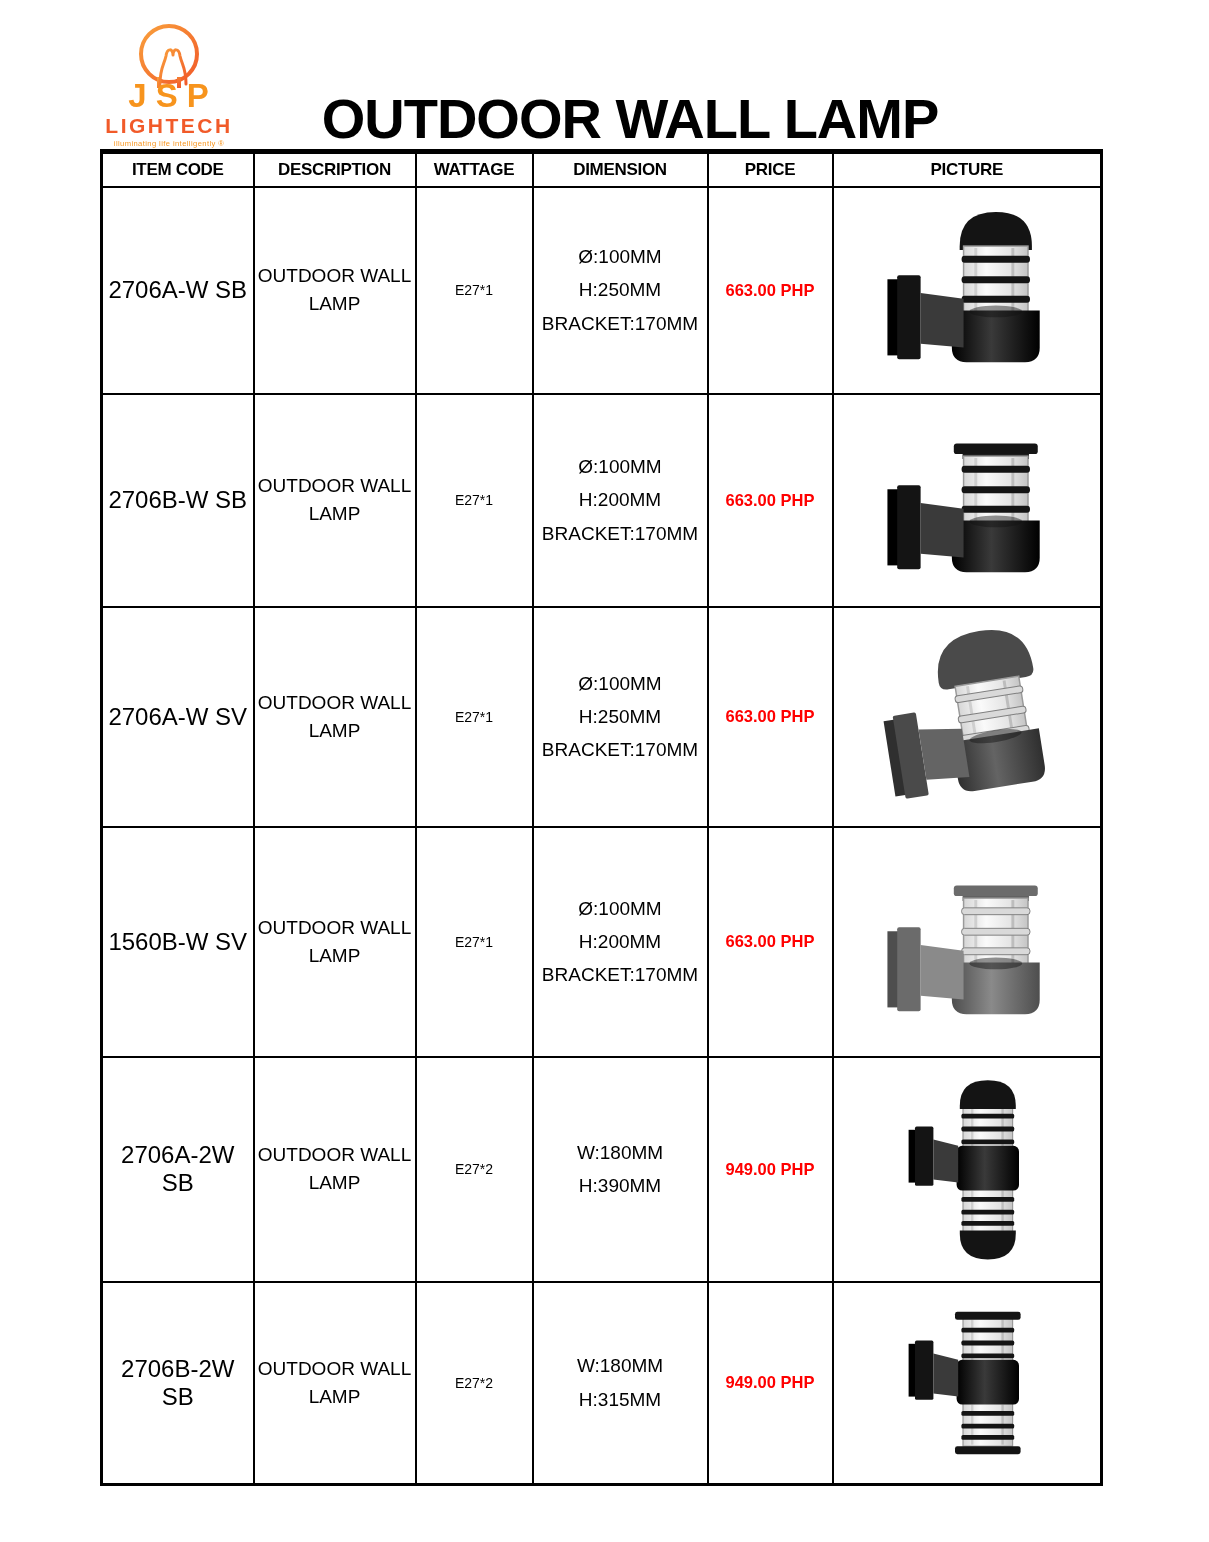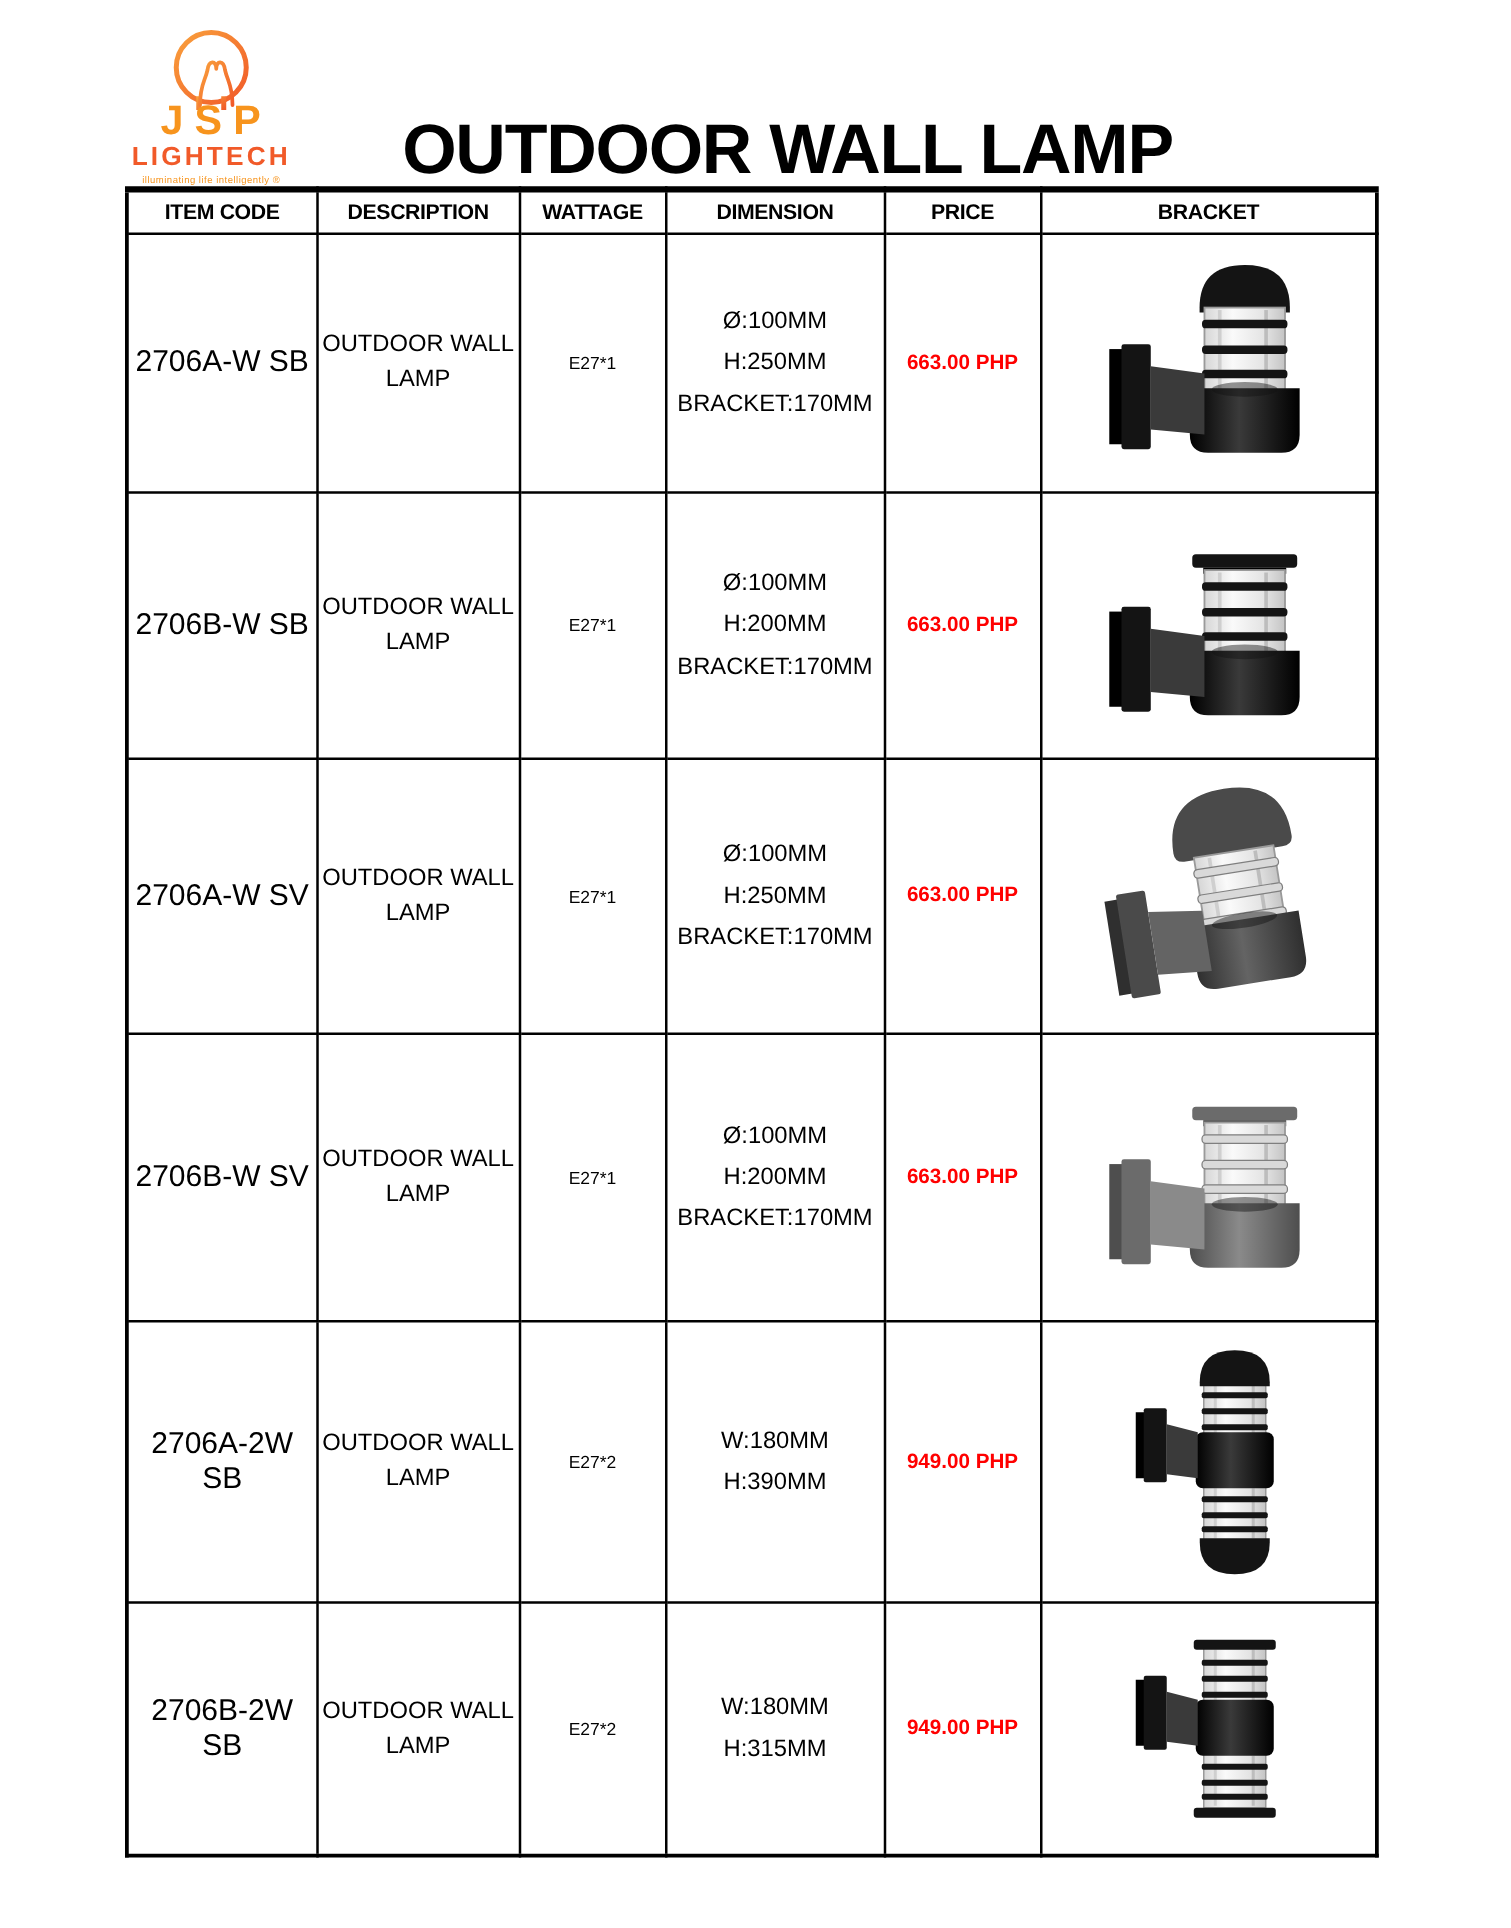--- a/index.html
+++ b/index.html
@@ -65,21 +65,21 @@
       <col style="width:125px">
       <col style="width:269px">
   </colgroup>
   <thead>
     <tr>
       <th>ITEM CODE</th>
       <th>DESCRIPTION</th>
       <th>WATTAGE</th>
       <th>DIMENSION</th>
       <th>PRICE</th>
-      <th>BRACKET</th>
+      <th>PICTURE</th>
     </tr>
   </thead>
   <tbody>
     <tr>
       <td class="code">2706A-W SB</td>
       <td class="desc">OUTDOOR WALL LAMP</td>
       <td class="watt">E27*1</td>
       <td class="dim">
         <div>Ø:100MM</div>
         <div>H:250MM</div>
@@ -199,21 +199,21 @@
     <ellipse cx="135" cy="115" rx="27" ry="6" fill="#111" opacity="0.45"></ellipse>
     <rect x="24" y="82" width="12" height="78" fill="#2f2f2f"></rect>
     <rect x="34" y="78" width="24" height="86" rx="2" fill="#4a4a4a"></rect>
     <path d="M58 96 L102 102 L102 152 L58 148 Z" fill="#646464"></path>
               </g>
             </svg>
           </div>
         </td>
     </tr>
     <tr>
-      <td class="code">2706B-W SV</td>
+      <td class="code">1560B-W SV</td>
       <td class="desc">OUTDOOR WALL LAMP</td>
       <td class="watt">E27*1</td>
       <td class="dim">
         <div>Ø:100MM</div>
         <div>H:200MM</div>
         <div>BRACKET:170MM</div>
       </td>
       <td class="price" style="color: rgb(255, 0, 0);">663.00 PHP</td>
       <td class="pic">
           <div class="picwrap" aria-label="grey wall lamp, flat cap, open ring cage">

